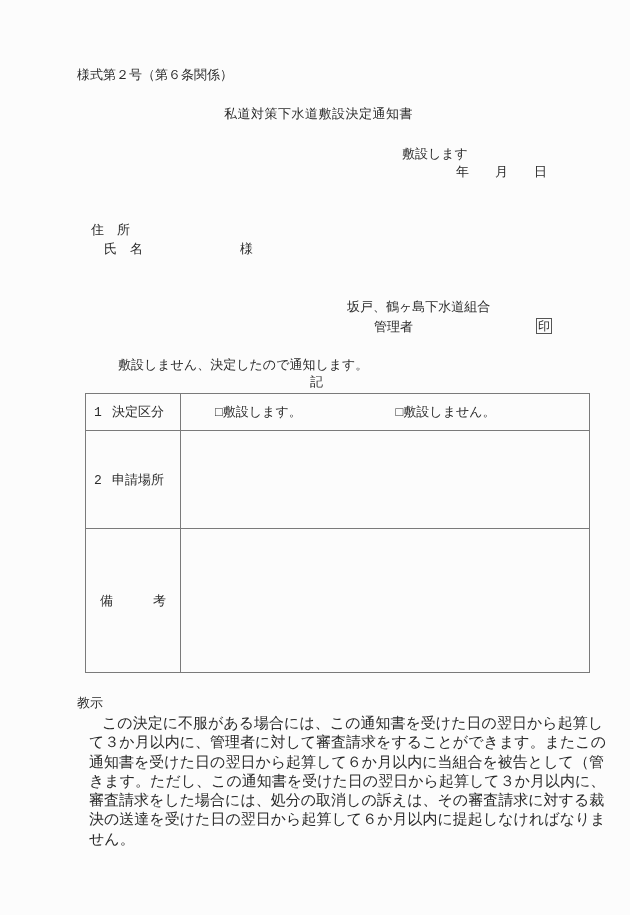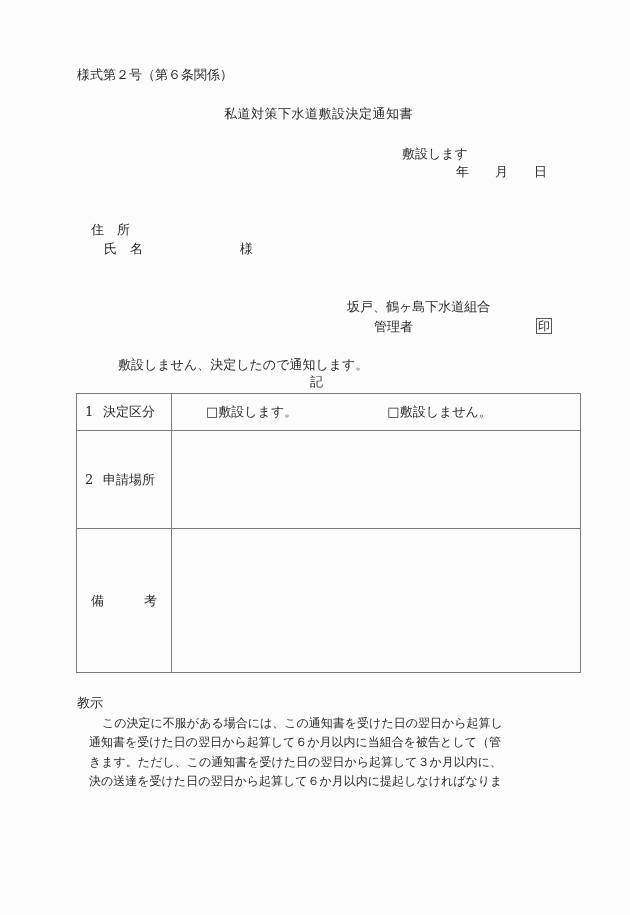--- a/index.html
+++ b/index.html
@@ -32,26 +32,27 @@
       left: 536px; top: 318px;
       border: 1px solid #555;
       padding: 1px 1px;
       font-size: 12px;
     }
     .notice-line { left: 118px; top: 358px; }
     .ki { left: 310px; top: 375px; }
 
     .form-table {
       position: absolute;
-      left: 76px;
+      left: 85px;
       top: 393px;
       width: 505px;
       height: 279px;
       border-collapse: collapse;
       table-layout: fixed;
+      font-family: Liberation Mono, monospace;
     }
     .form-table td {
       border: 1.5px solid #7a7a7a;
       padding: 0;
       vertical-align: middle;
     }
     .form-table col.c1 { width: 95px; }
     .row1 { height: 37px; }
     .row2 { height: 98px; }
     .row3 { height: 144px; }
@@ -65,21 +66,21 @@
     .opts { padding-left: 34px !important; }
     .opt { display: inline-block; }
     .opt2 { margin-left: 86px; }
 
     .kyoji-title { left: 77px; top: 696px; }
     .kyoji-body {
       position: absolute;
       left: 77px;
       top: 714px;
       width: 500px;
-      font-size: 12px;
+      font-size: 15px;
       line-height: 19.3px;
       white-space: normal;
     }
     .kyoji-body div { white-space: nowrap; padding-left: 12px; }
     .kyoji-body div.first { padding-left: 25px; }
   </style>
 </head>
 <body>
 
 <div class="abs form-number">様式第２号（第６条関係）</div>
@@ -129,16 +130,19 @@
       </div>
     </td>
     <td></td>
   </tr>
 </tbody>
   </table>
 
 <div class="abs kyoji-title">教示</div>
 <div class="kyoji-body">
   <div class="first">この決定に不服がある場合には、この通知書を受けた日の翌日から起算し</div>
+  <div>て３か月以内に、管理者に対して審査請求をすることができます。またこの</div>
   <div>通知書を受けた日の翌日から起算して６か月以内に当組合を被告として（管</div>
   <div>きます。ただし、この通知書を受けた日の翌日から起算して３か月以内に、</div>
+  <div>審査請求をした場合には、処分の取消しの訴えは、その審査請求に対する裁</div>
   <div>決の送達を受けた日の翌日から起算して６か月以内に提起しなければなりま</div>
+  <div>せん。</div>
 </div>
 
 </body></html>

